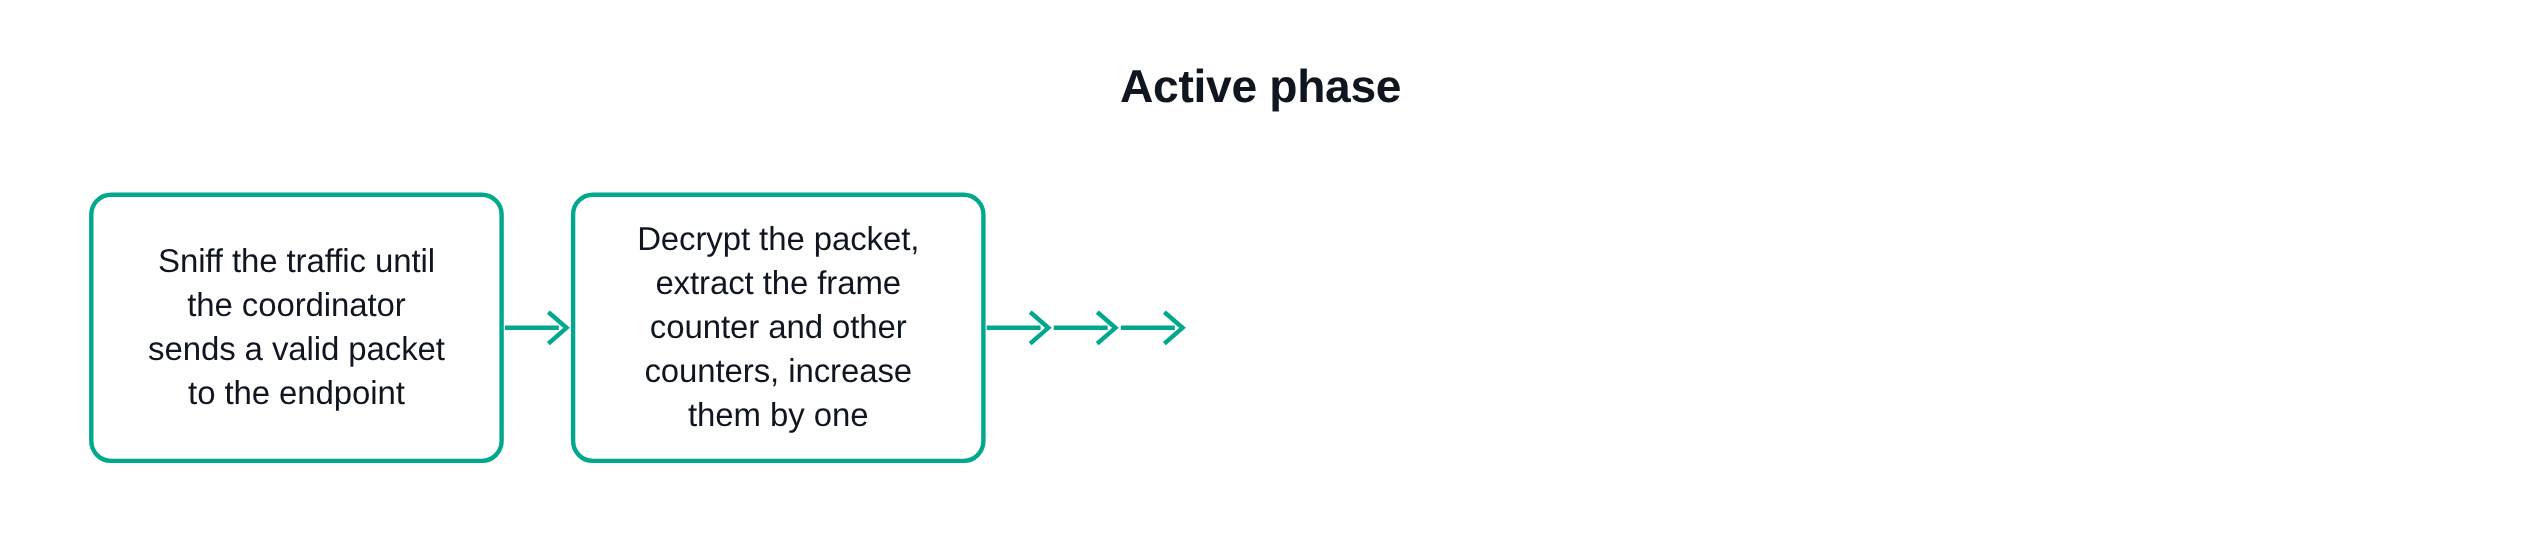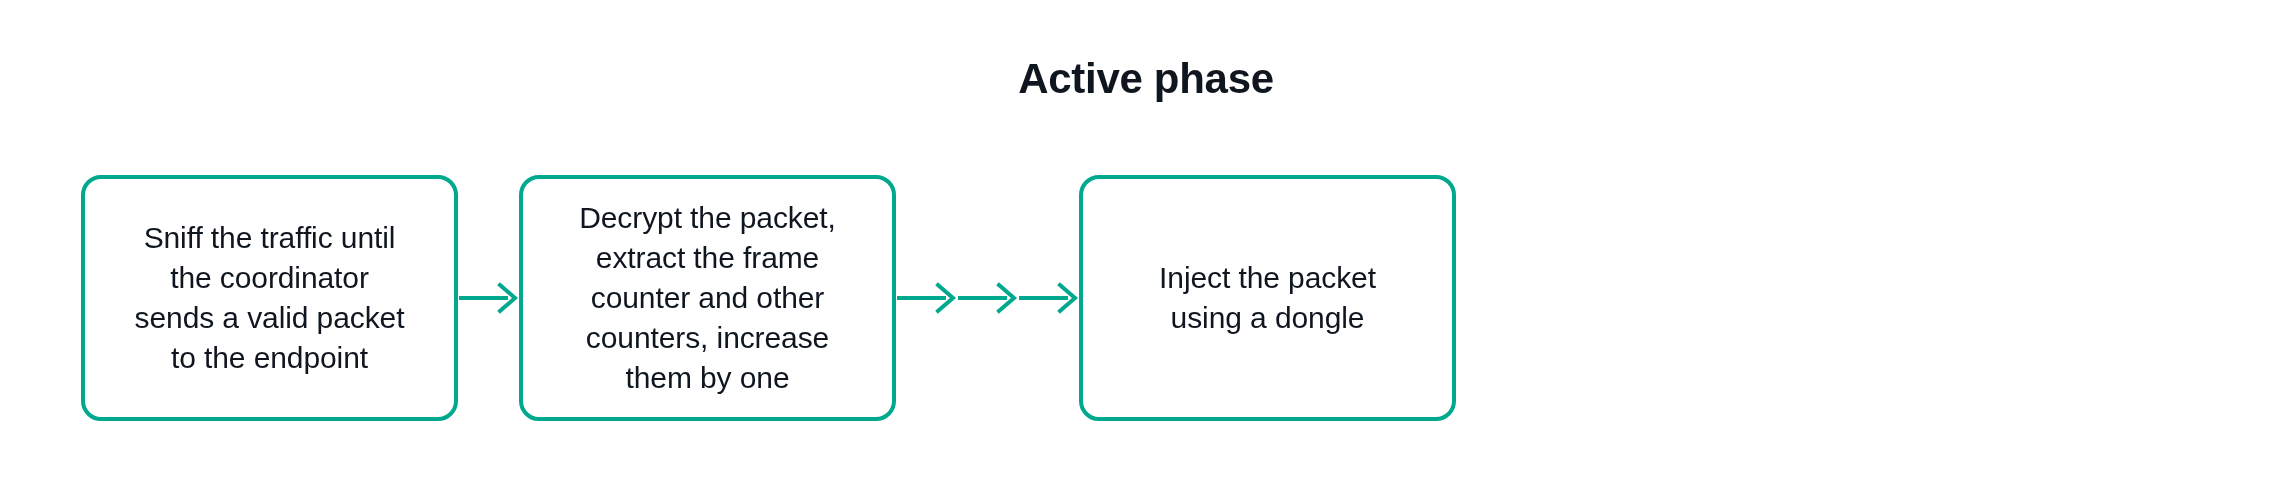--- a/index.html
+++ b/index.html
@@ -124,19 +124,15 @@
     </div>
 
 
     <div class="connector">
       <svg width="61" height="34" viewBox="0 0 61 34">
         <path d="M1 17 H50" stroke="#00a88e" stroke-width="4" fill="none"></path>
         <path d="M42 4 L57 17 L42 30" stroke="#00a88e" stroke-width="4" fill="none" stroke-linecap="square" stroke-linejoin="miter"></path>
       </svg>
     </div>
 
-    <div class="step-box">
-      <div class="step-text">Inject the packet
-using a dongle</div>
-    </div>
 
   </div>
 </div>
 
 </body></html>

